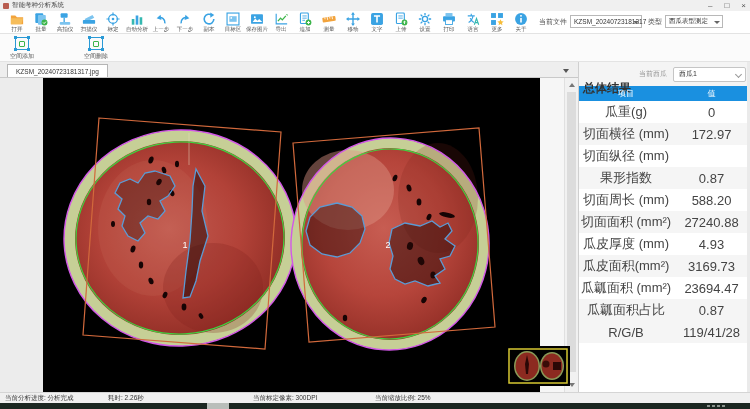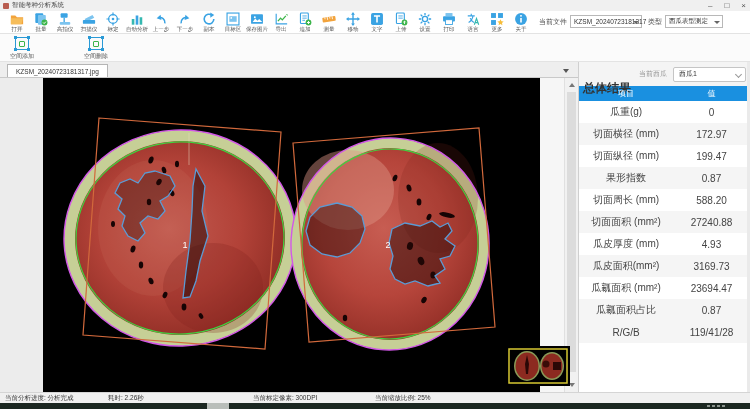--- a/index.html
+++ b/index.html
@@ -59,21 +59,21 @@
   .rp-title { font-size:12px; font-weight:bold; color:#333; margin-right:8px; white-space:nowrap;margin-top:28px; }
   .rp-cur { font-size:7px; color:#999; margin-right:6px; white-space:nowrap; }
   .rp-select { position:relative; flex:1; height:15px; background:#fff; border:1px solid #c5c5c5; border-radius:2px; display:flex; align-items:center; padding:0 14px 0 5px; }
   .rp-select span { font-size:7px; color:#333; }
   .rp-select .chev { position:absolute; right:4px; top:4px; width:5px; height:5px; border-right:1px solid #999; border-bottom:1px solid #999; transform:rotate(45deg); }
   .rp-cols { height:15px; background:#1a90e0; display:flex; }
   .rp-cols div { color:#fff; font-size:8px; display:flex; align-items:center; justify-content:center; }
   .col-l { width:55%; } .col-r { width:45%; }
   .rp-row { height:22px; display:flex; }
   .rp-row.alt { background:#f5f5f5;text-align:right; }
-  .rp-row div { font-size:10px; color:#444; display:flex; align-items:center; justify-content:center; white-space:nowrap; }
+  .rp-row div { font-size:13px; color:#444; display:flex; align-items:center; justify-content:center; white-space:nowrap; }
   .rp-scroll { position:absolute; right:0; top:0; width:3px; height:330px; background:#eaeaea; }
 
   
   .statusbar { position:absolute; left:0; top:392px; width:750px; height:11px; background:#f0f0f0; border-top:1px solid #d5d5d5; }
   .sb-seg { position:absolute; top:1px; font-size:6.5px; color:#333; white-space:nowrap; }
 
   
   .bottomstrip { position:absolute; left:0; top:403px; width:750px; height:6px; background:#1b2721; }
   .bs-light { position:absolute; left:207px; top:0; width:22px; height:6px; background:#b9beba; }
   .bs-marks { position:absolute; right:25px; top:2px; display:flex; gap:2px; }
@@ -482,21 +482,20 @@
         <div class="rp-row">
           <div class="col-l">瓜重(g)</div>
           <div class="col-r">0</div>
         </div>
         <div class="rp-row alt">
           <div class="col-l">切面横径 (mm)</div>
           <div class="col-r">172.97</div>
         </div>
         <div class="rp-row">
           <div class="col-l">切面纵径 (mm)</div>
-          <div class="col-r">199.47</div>
         </div>
         <div class="rp-row alt">
           <div class="col-l">果形指数</div>
           <div class="col-r">0.87</div>
         </div>
         <div class="rp-row">
           <div class="col-l">切面周长 (mm)</div>
           <div class="col-r">588.20</div>
         </div>
         <div class="rp-row alt">

